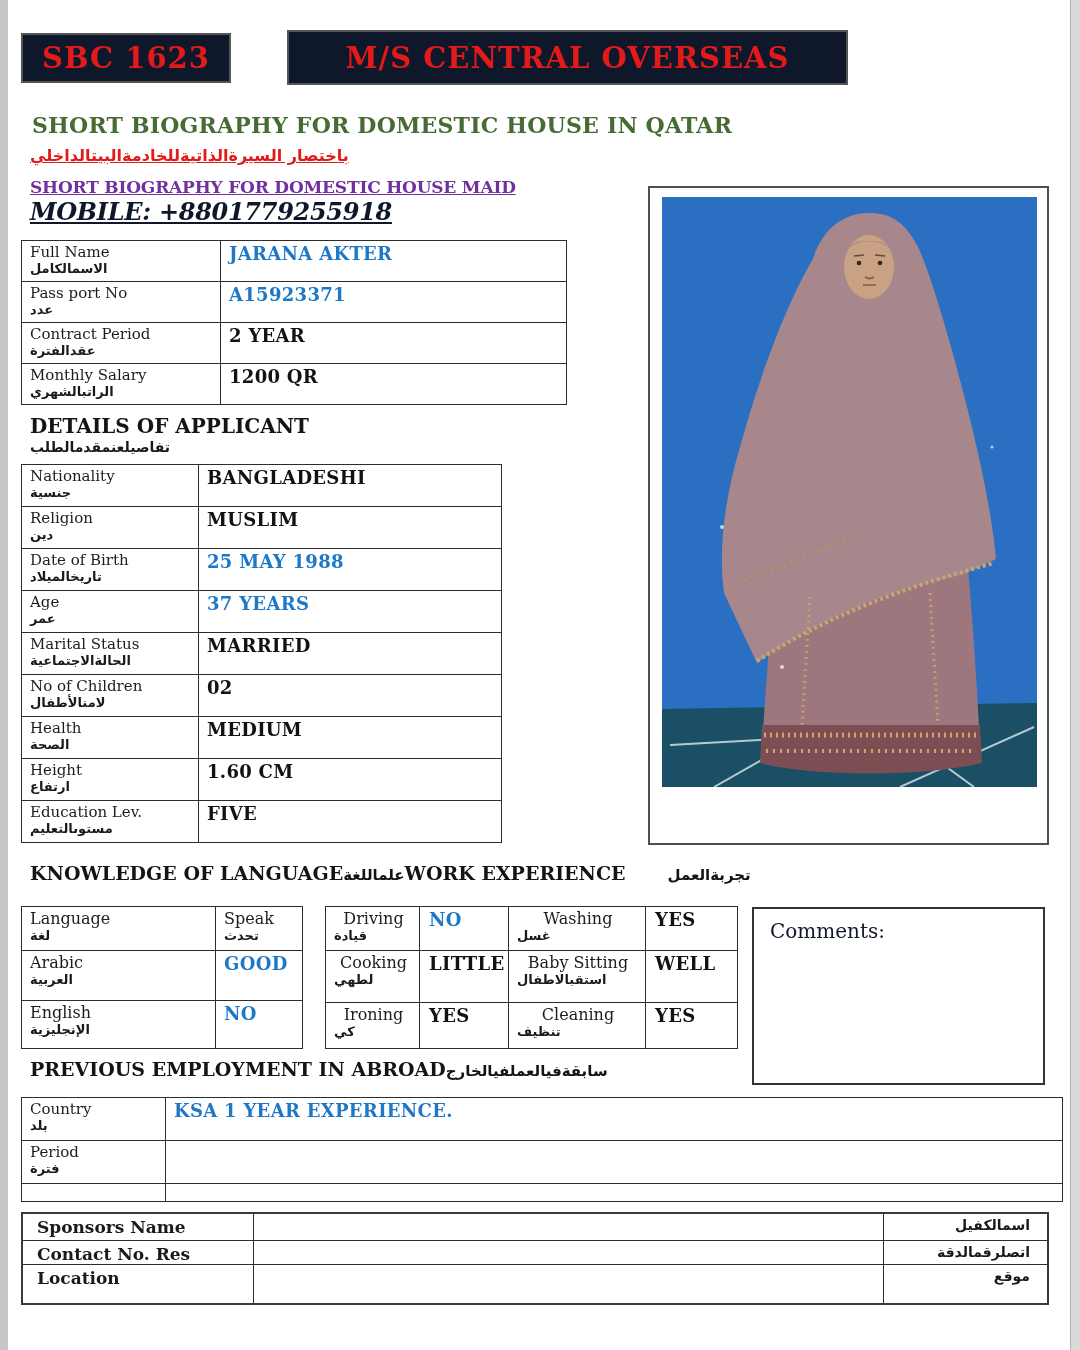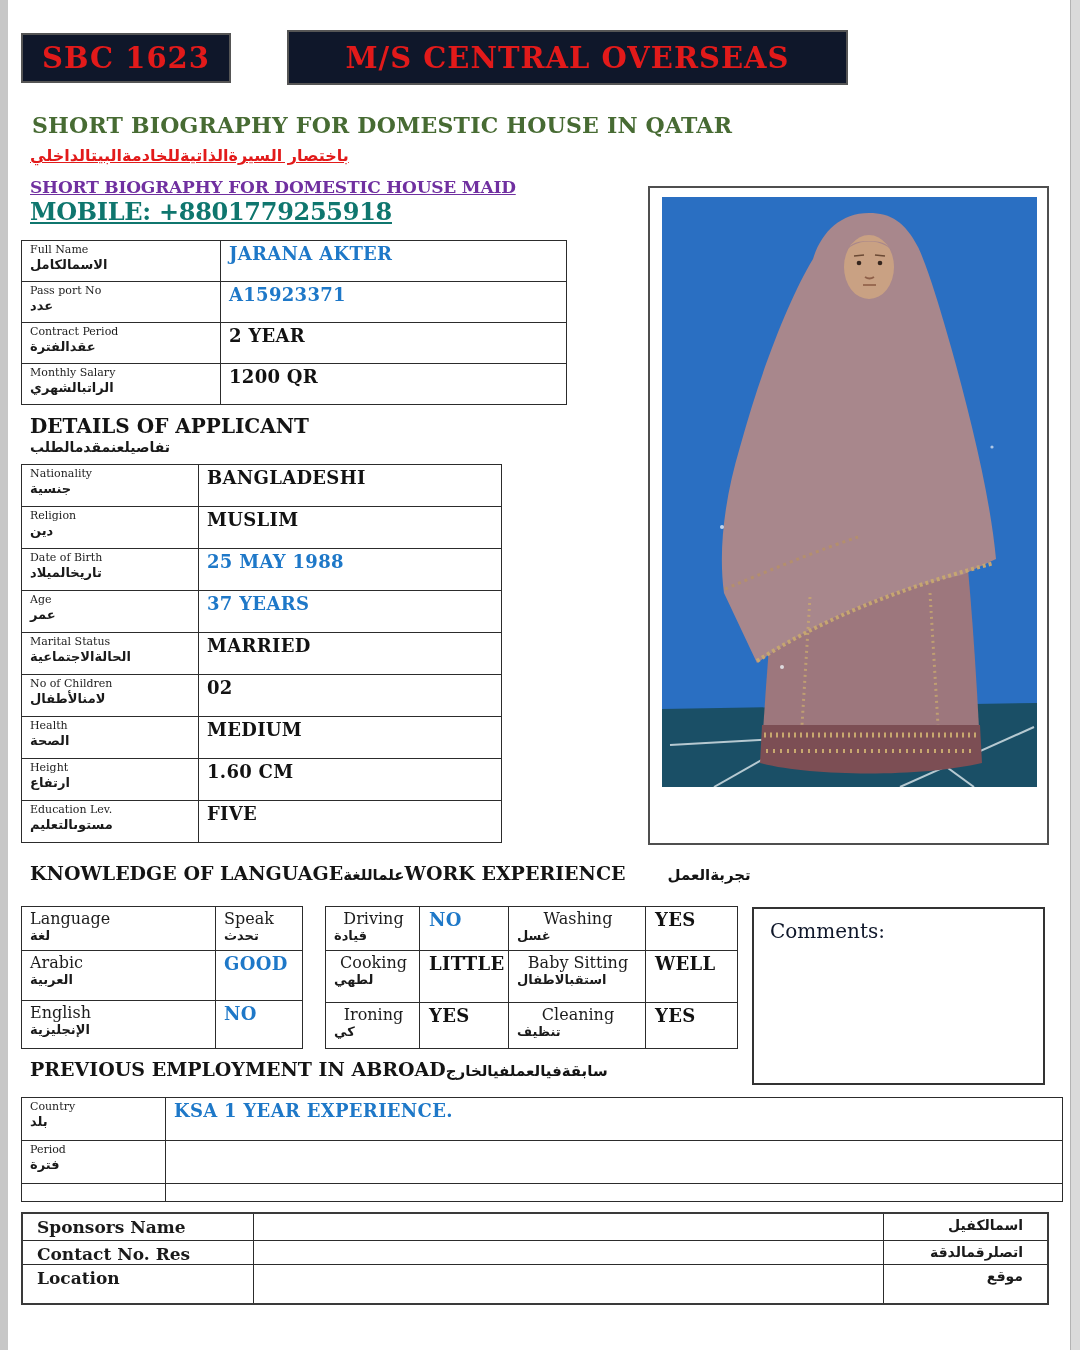--- a/index.html
+++ b/index.html
@@ -12,29 +12,29 @@
 
   .hdr-box{position:absolute;border:2px solid #555;background:#0f172a;display:flex;align-items:center;justify-content:center;}
   .hdr-box.sbc{left:21px;top:33px;width:206px;height:46px;}
   .hdr-box.agency{left:287px;top:30px;width:557px;height:51px;}
   .hdr-red{color:#e21a1a;font-weight:bold;font-size:29px;letter-spacing:1px;}
 
   .green-title{position:absolute;left:32px;top:112px;font-weight:bold;font-size:22px;color:#476b33;letter-spacing:.2px;}
   .ar{font-family:"DejaVu Sans","Liberation Sans",sans-serif;}
   .ar-red{position:absolute;left:30px;top:146px;font-weight:bold;font-size:16px;color:#e21a1a;text-decoration:underline;direction:rtl;}
   .purple-sub{position:absolute;left:30px;top:177px;font-weight:bold;font-size:17px;color:#7030a0;text-decoration:underline;letter-spacing:-.2px;}
-  .mobile{position:absolute;left:30px;top:197px;font-weight:bold;font-size:24px;color:#0f766e;text-decoration:underline;letter-spacing:-.3px;}
+  .mobile{position:absolute;left:30px;top:197px;font-weight:bold;font-size:24px;color:#0f172a;text-decoration:underline;letter-spacing:-.3px;font-style:italic;}
 
   .photo-frame{position:absolute;left:648px;top:186px;width:375px;height:590px;border:2px solid #4f4f4f;
     padding:9px 10px 56px 12px;background:#fff;}
   .photo-frame svg{display:block;}
 
   table.tbl{position:absolute;border-collapse:collapse;table-layout:fixed;background:#fff;}
   table.tbl td{border:1.6px solid #2c2c2c;vertical-align:top;padding:3px 6px 0 8px;overflow:hidden;}
-  .lbl-en{font-size:11px;color:#1c1c1c;line-height:1.15;}
+  .lbl-en{font-size:15px;color:#1c1c1c;line-height:1.15;}
   .lbl-ar{font-size:13px;font-weight:bold;line-height:1.25;font-family:"DejaVu Sans","Liberation Sans",sans-serif;}
   .val{font-weight:bold;font-size:18px;letter-spacing:.3px;line-height:1.15;}
   .val-blue{color:#1e78c8;}
   .val-black{color:#121212;}
 
   .t1{left:21px;top:240px;width:545px;}
   .t1 tr{height:41px;}
   .t2{left:21px;top:464px;width:480px;}
   .t2 tr{height:42px;}
 
@@ -67,21 +67,21 @@
   .prev tr:nth-child(1){height:43px;}
   .prev tr:nth-child(2){height:43px;}
   .prev tr:nth-child(3){height:18px;}
 
   .sponsor{left:21px;top:1212px;width:1026px;border:2.5px solid #3a3a3a;}
   .sponsor td{border:1.4px solid #2c2c2c;}
   .sponsor tr:nth-child(1){height:27px;}
   .sponsor tr:nth-child(2){height:24px;}
   .sponsor tr:nth-child(3){height:40px;}
   .sponsor .slabel{font-weight:bold;font-size:17px;padding-left:14px;}
-  .sponsor .sar{direction:rtl;text-align:right;font-weight:bold;font-size:14px;padding-right:24px;
+  .sponsor .sar{direction:rtl;text-align:right;font-weight:bold;font-size:14px;padding-right:17px;
     font-family:"DejaVu Sans","Liberation Sans",sans-serif;}
 </style>
 </head>
 <body>
 
 <div class="page">
   <div class="edge-left"></div>
   <div class="edge-right"></div>
 
   <div class="hdr-box sbc">

